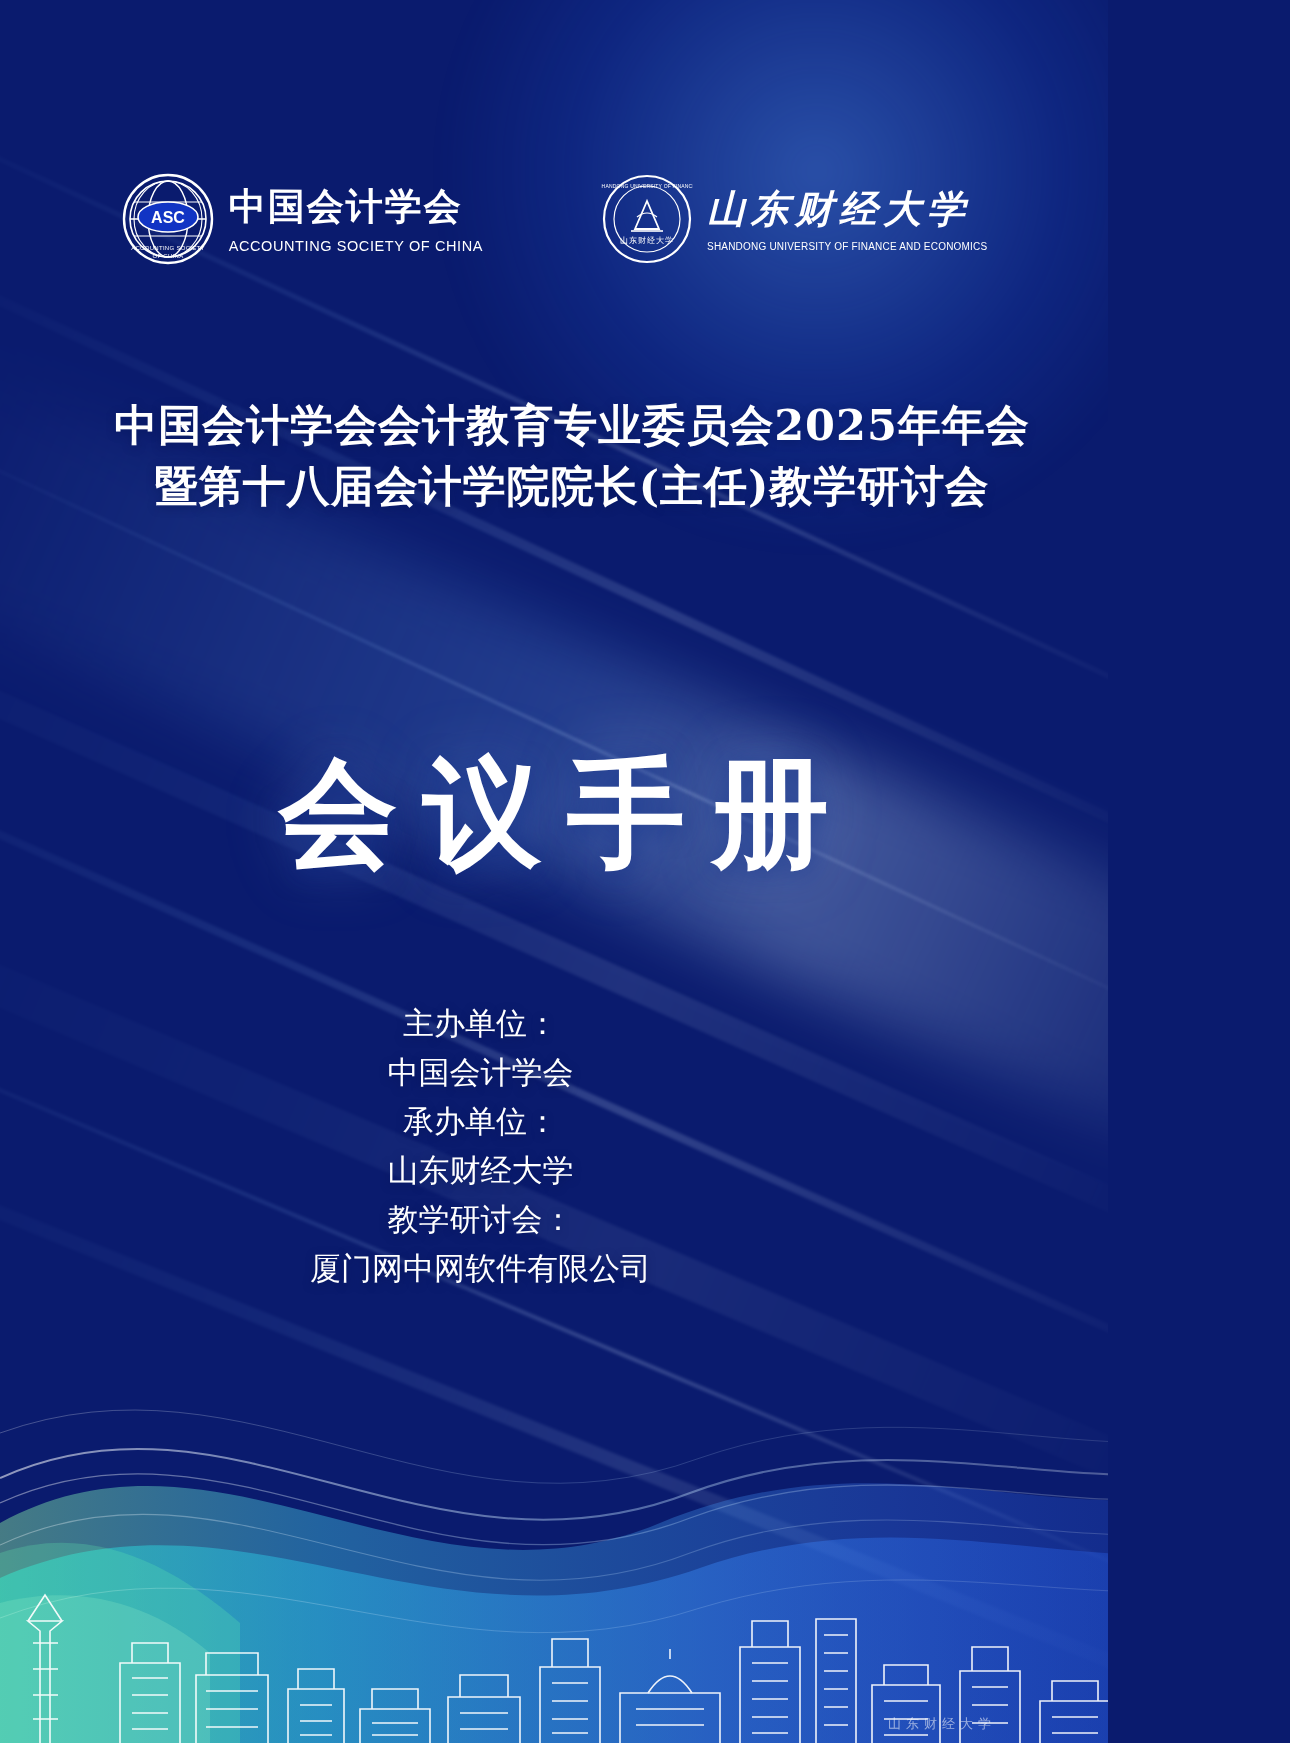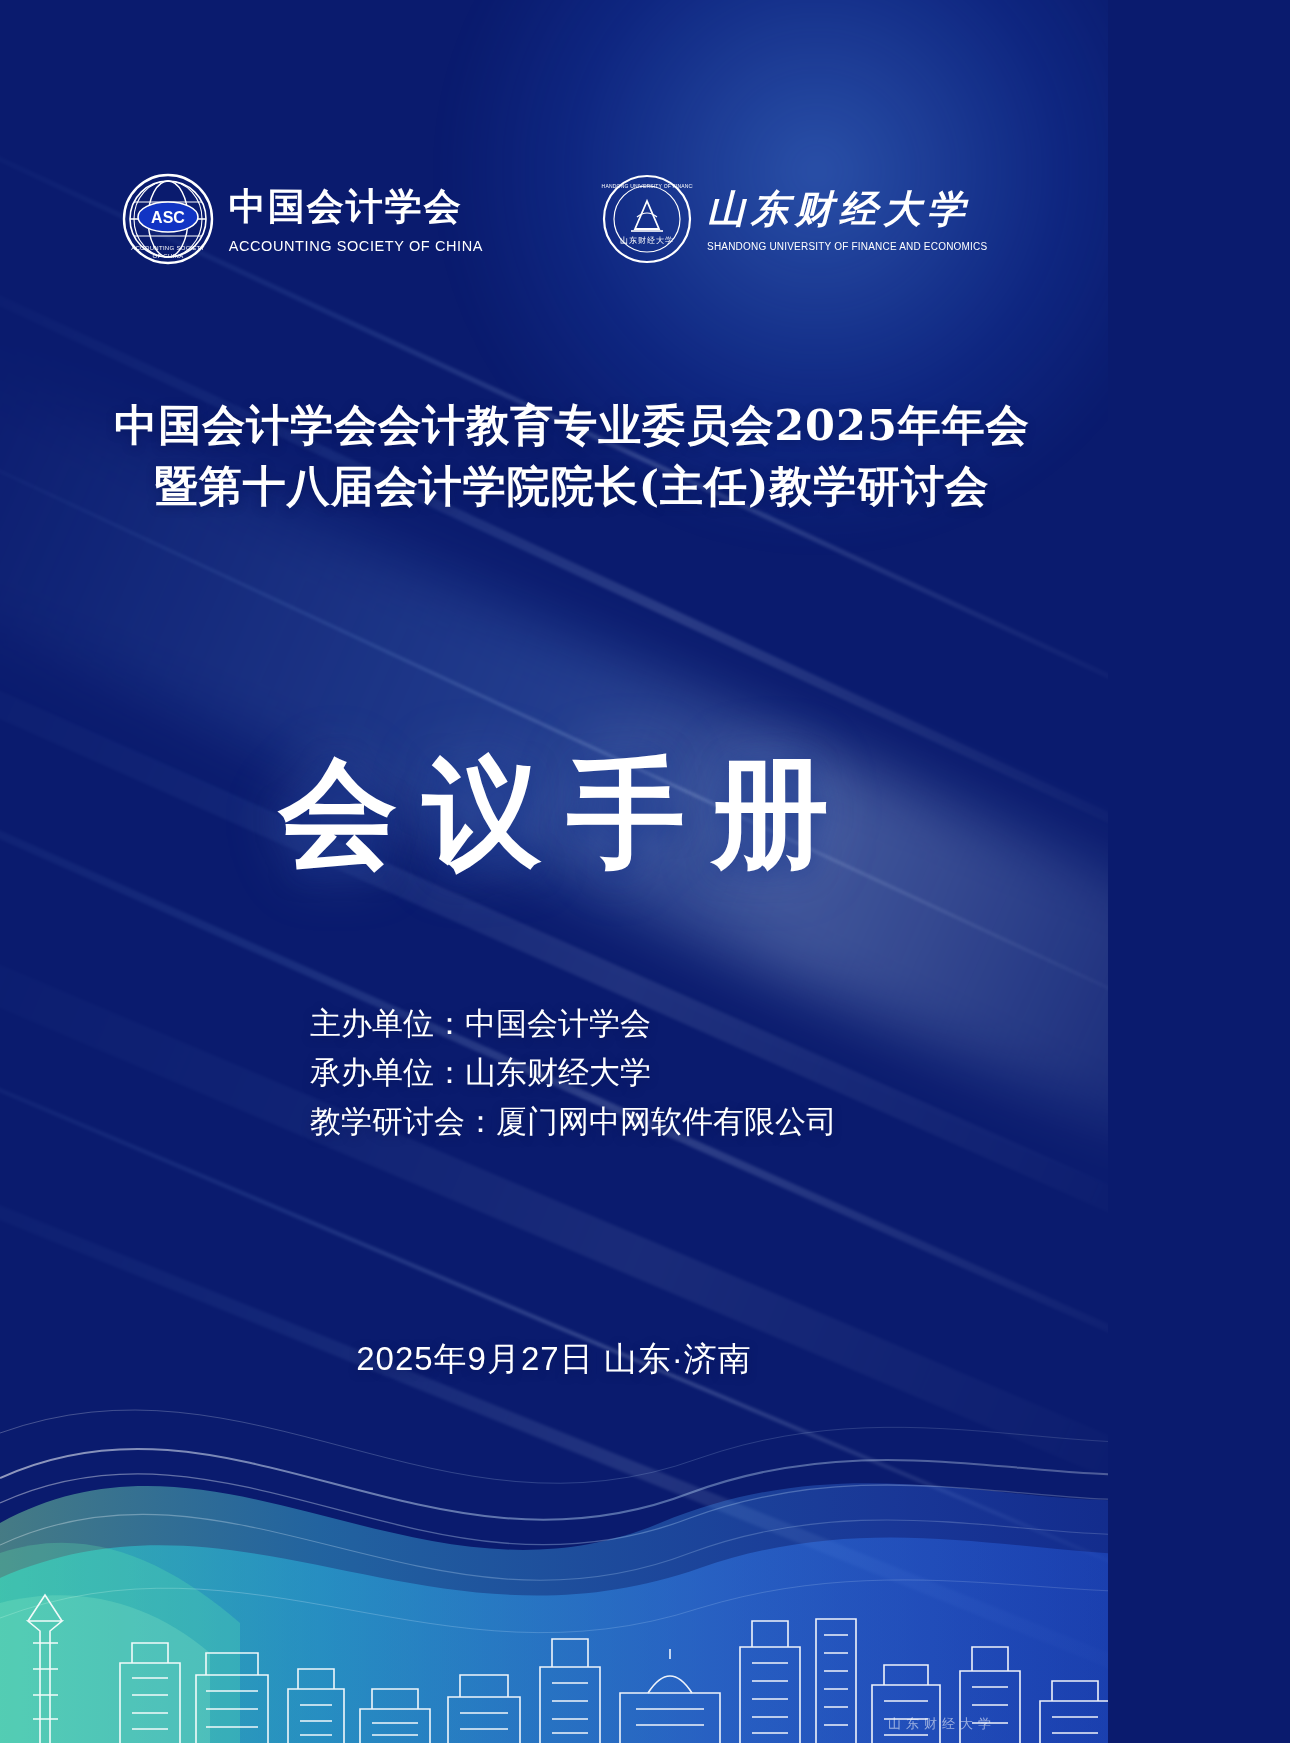--- a/index.html
+++ b/index.html
@@ -119,21 +119,21 @@
   
   .organizers {
     position: absolute;
     top: 1000px;
     left: 310px;
     color: #ffffff;
     font-size: 31px;
     line-height: 1.58;
     text-shadow: 0 2px 8px rgba(0,20,80,0.5);
   }
-  .org-row { display: flex; align-items: center; }
+  .org-row { display: flex; align-items: center; flex-direction: column; }
   .org-label { white-space: nowrap; }
   .org-value { white-space: nowrap; }
   .org-sub {
     margin-left: 176px;
     font-size: 30px;
     line-height: 1.5;
   }
   .org-sub .sub-ln { display:block; white-space: nowrap; }
 
   .datePlace {
@@ -241,21 +241,20 @@
     <div class="org-row">
       <span class="org-label">承办单位：</span>
       <span class="org-value">山东财经大学</span>
     </div>
     <div class="org-row">
       <span class="org-label">教学研讨会：</span>
       <span class="org-value">厦门网中网软件有限公司</span>
     </div>
   </div>
 
-  <div class="datePlace">2025年9月27日 山东·济南</div>
 
   <svg class="bottom-art" viewBox="0 0 1290 520" preserveAspectRatio="none">
     <defs>
       <linearGradient id="wv1" x1="0" y1="0" x2="1" y2="0">
         <stop offset="0%" stop-color="#28e0d0" stop-opacity="0.55"></stop>
         <stop offset="18%" stop-color="#2ad1e8" stop-opacity="0.45"></stop>
         <stop offset="55%" stop-color="#3a8cff" stop-opacity="0.40"></stop>
         <stop offset="100%" stop-color="#2255ee" stop-opacity="0.30"></stop>
       </linearGradient>
       <linearGradient id="wv2" x1="0" y1="0" x2="1" y2="0">

